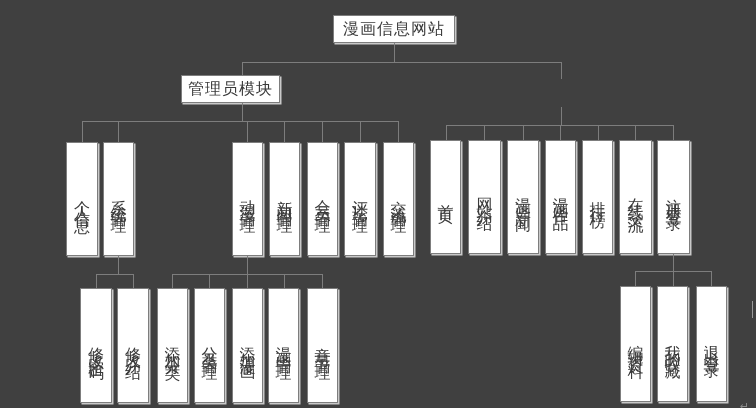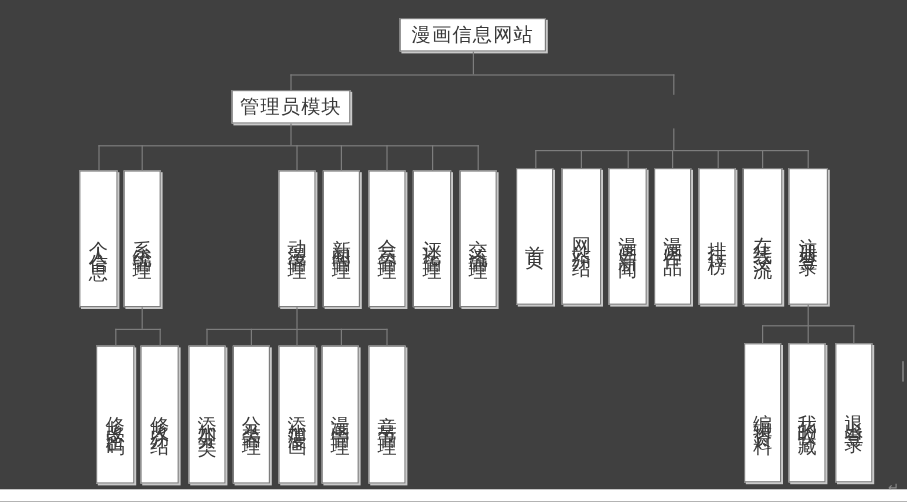--- a/index.html
+++ b/index.html
@@ -49,21 +49,21 @@
     background: #9a9a9a;
   }
 </style>
 </head>
 <body>
 
 <div class="canvas">
 
   <div class="node h-node" style="left:333px; top:15px; width:122px; height:28px;">漫画信息网站</div>
 
-  <div class="node h-node" style="left:193px; top:75px; width:99px; height:28px;">管理员模块</div>
+  <div class="node h-node" style="left:181px; top:75px; width:99px; height:28px;">管理员模块</div>
 
   <div class="node v-node" style="left:66px;  top:142px; width:32px; height:114px;">个人信息</div>
   <div class="node v-node" style="left:103px; top:142px; width:31px; height:114px;">系统管理</div>
   <div class="node v-node" style="left:232px; top:142px; width:31px; height:114px;">动漫管理</div>
   <div class="node v-node" style="left:269px; top:142px; width:31px; height:114px;">新闻管理</div>
   <div class="node v-node" style="left:307px; top:142px; width:31px; height:114px;">会员管理</div>
   <div class="node v-node" style="left:344px; top:142px; width:32px; height:114px;">评论管理</div>
   <div class="node v-node" style="left:383px; top:142px; width:31px; height:114px;">交流管理</div>
 
   <div class="node v-node" style="left:430px; top:140px; width:31px; height:114px;">首页</div>

